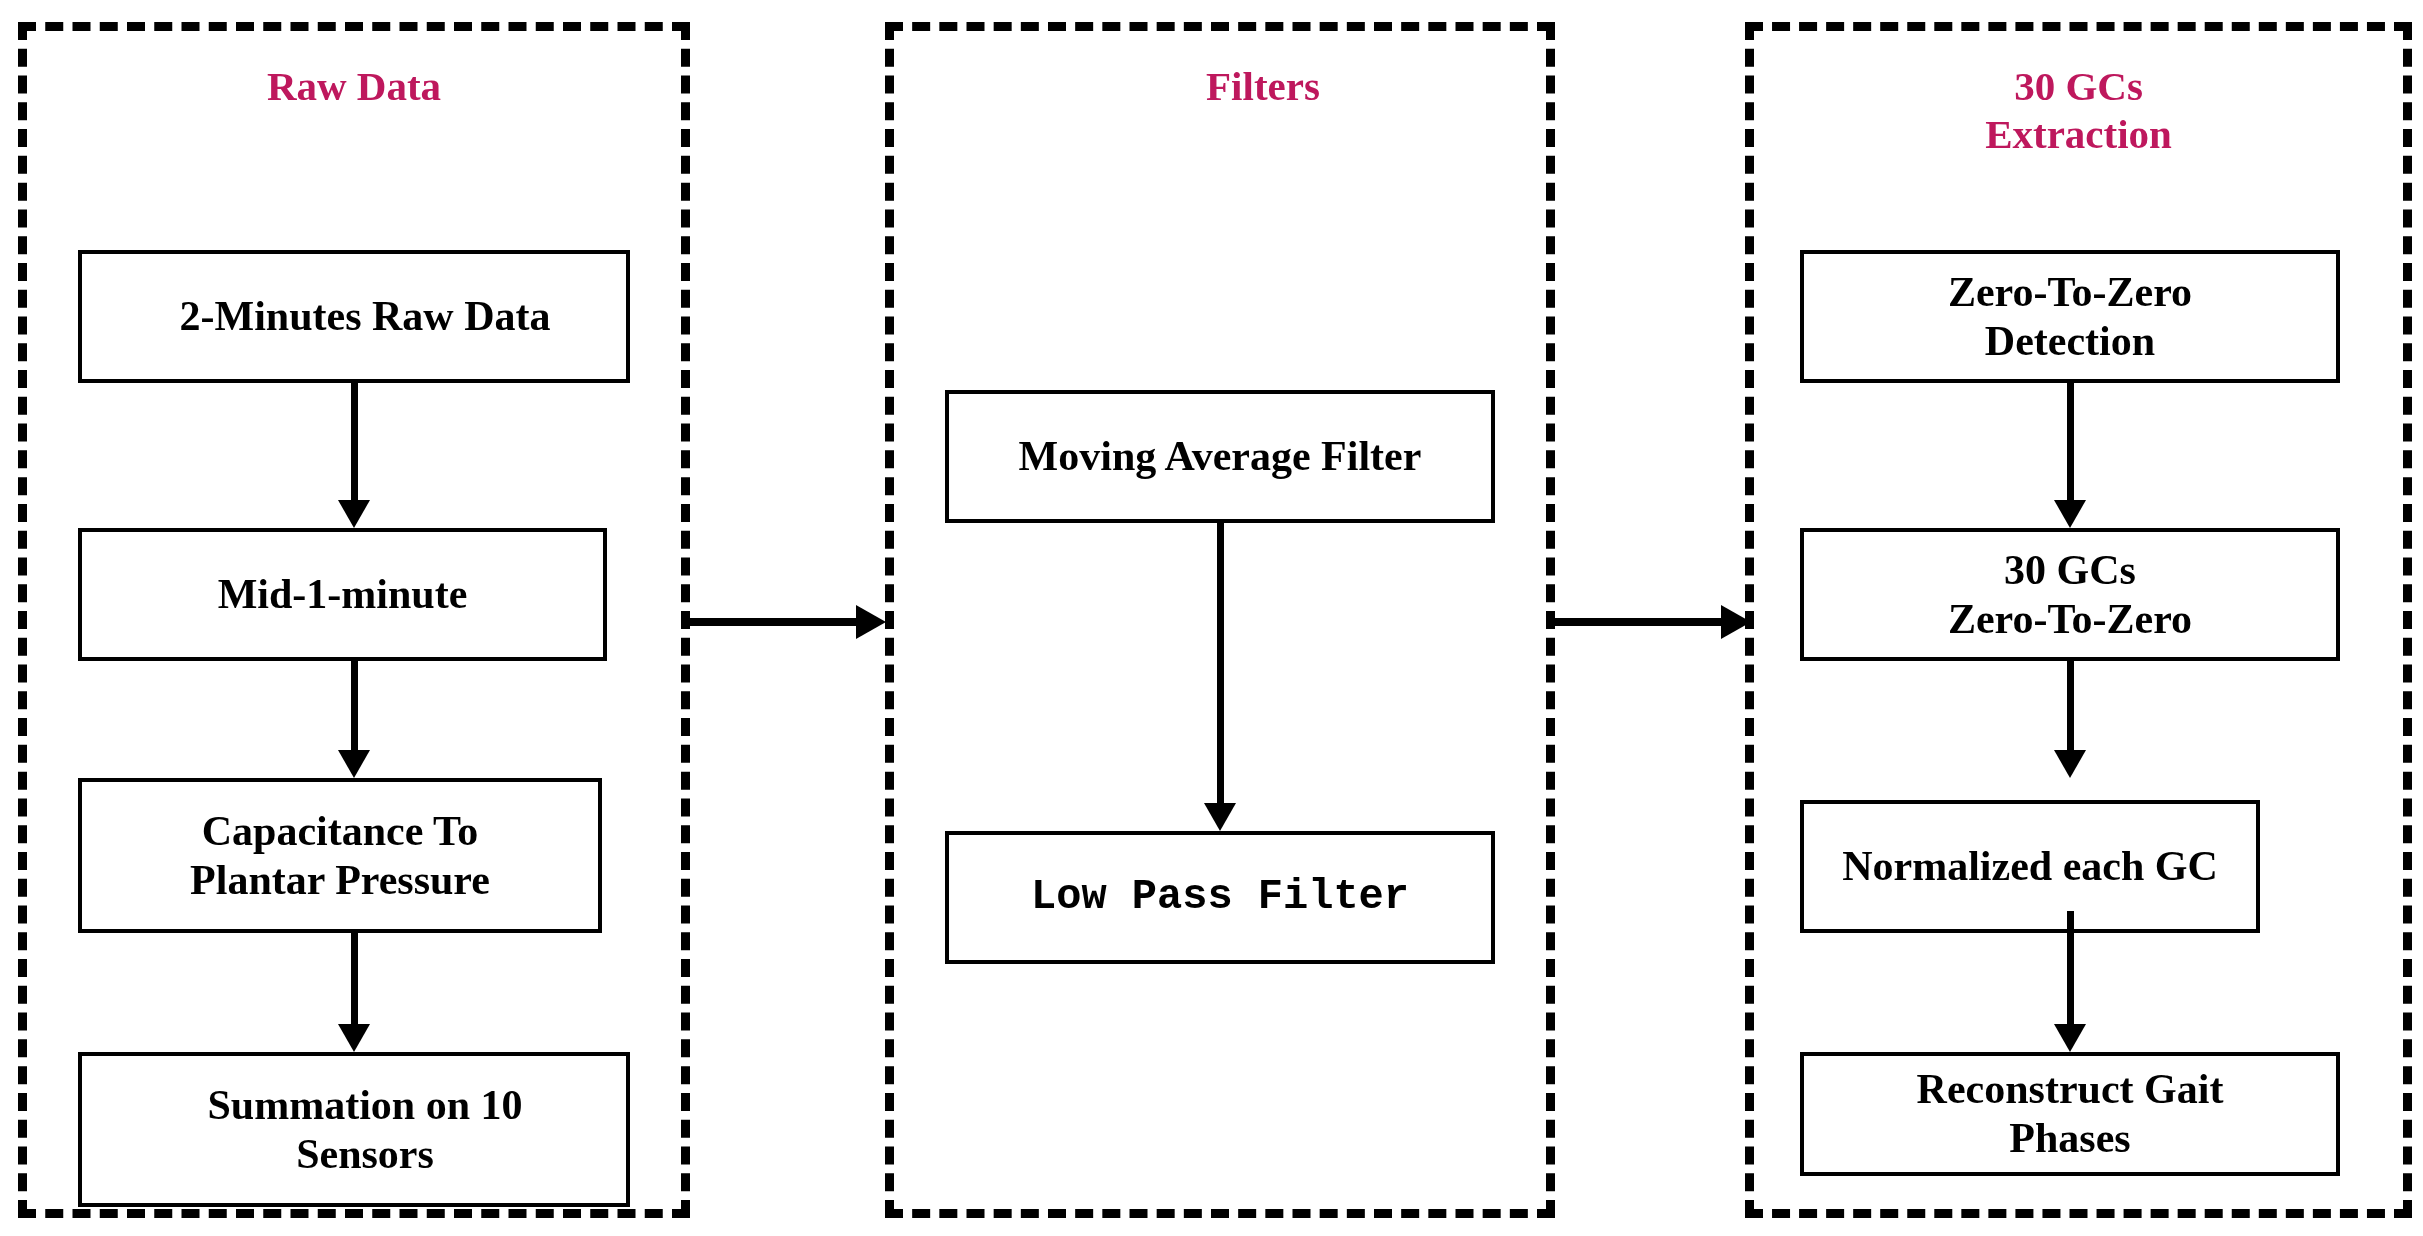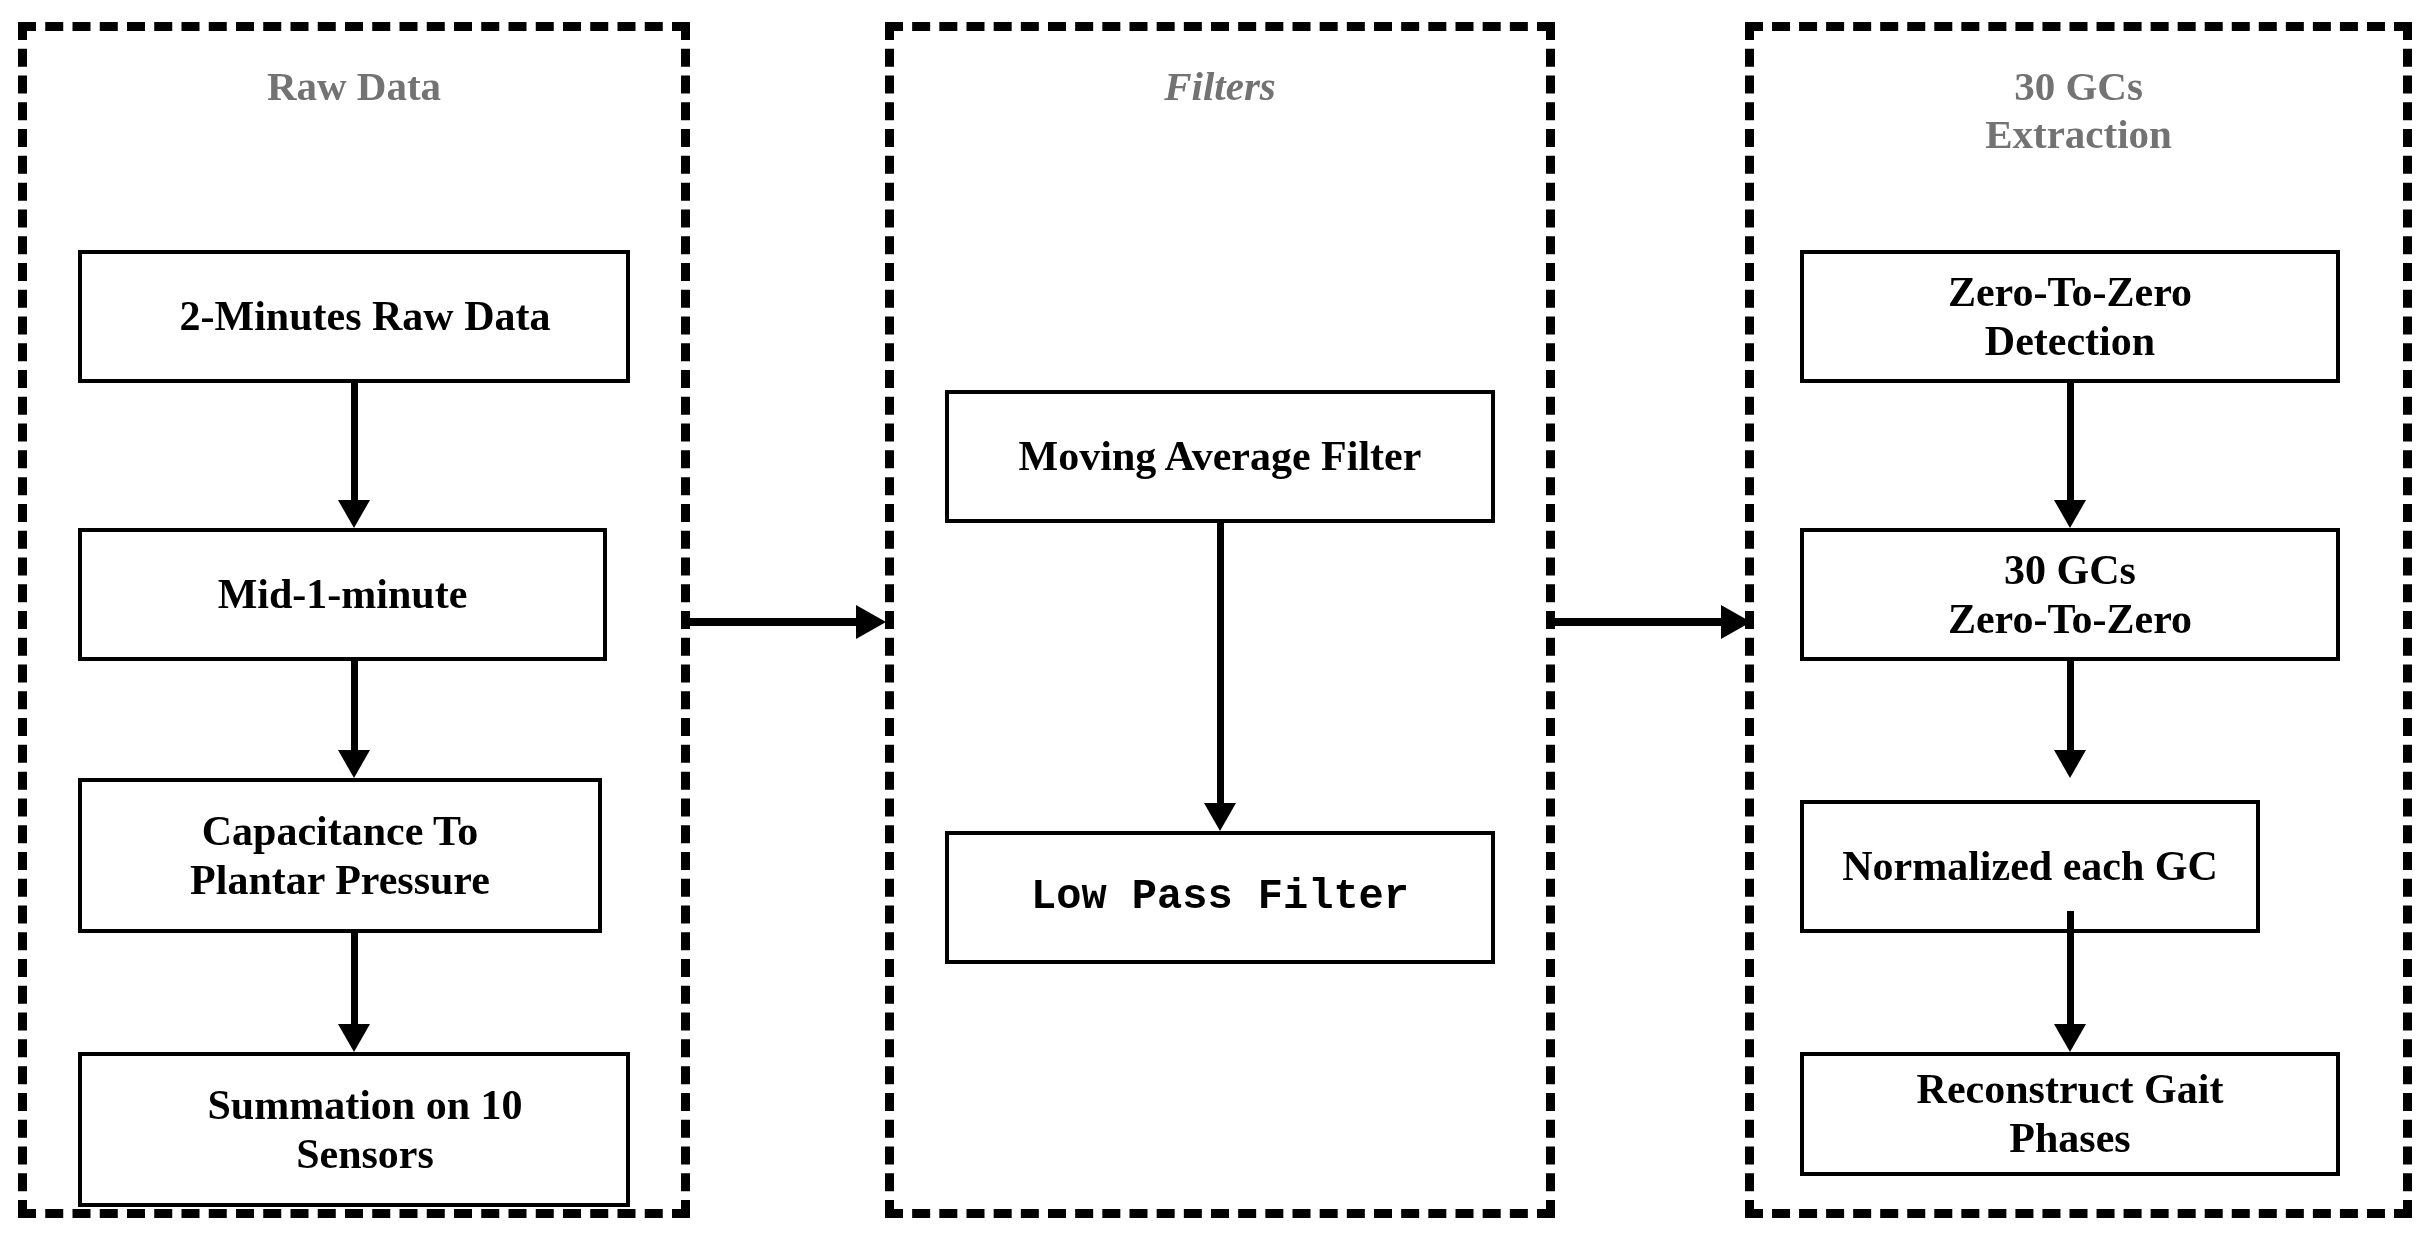--- a/index.html
+++ b/index.html
@@ -12,21 +12,21 @@
     border:9px dashed #000;
     box-sizing:border-box;
     background:transparent;
   }
   .panel-title{
     position:absolute;
     text-align:center;
     font-weight:bold;
     font-size:41px;
     line-height:1.18;
-    color:#737373;
+    color:#be185d;
     white-space:pre-line;
     font-family:"Liberation Serif",serif;
   }
 
   
   .node{
     position:absolute;
     box-sizing:border-box;
     border:4px solid #000;
     background:#ffffff;
@@ -105,21 +105,21 @@
   <div class="node" style="left:78px;top:1052px;width:552px;height:155px;padding-left:28px;">Summation on 10
 Sensors</div>
 
   <div class="harrow" style="left:690px;top:605px;width:196px;height:34px;">
     <div class="shaft" style="width:172px;"></div>
     <div class="head"></div>
   </div>
 
   <div class="panel" style="left:885px;top:22px;width:670px;height:1196px;"></div>
 
-  <div class="panel-title" style="left:885px;top:62px;width:670px;font-style:italic;">Filters</div>
+  <div class="panel-title" style="left:928px;top:62px;width:670px;">Filters</div>
 
   <div class="node" style="left:945px;top:390px;width:550px;height:133px;">Moving Average Filter</div>
 
   <div class="varrow" style="left:945px;top:523px;width:550px;height:308px;">
     <div class="shaft" style="height:280px;"></div>
     <div class="head"></div>
   </div>
 
   <div class="node" style="left:945px;top:831px;width:550px;height:133px;font-family:Liberation Mono, monospace;">Low Pass Filter</div>
 

